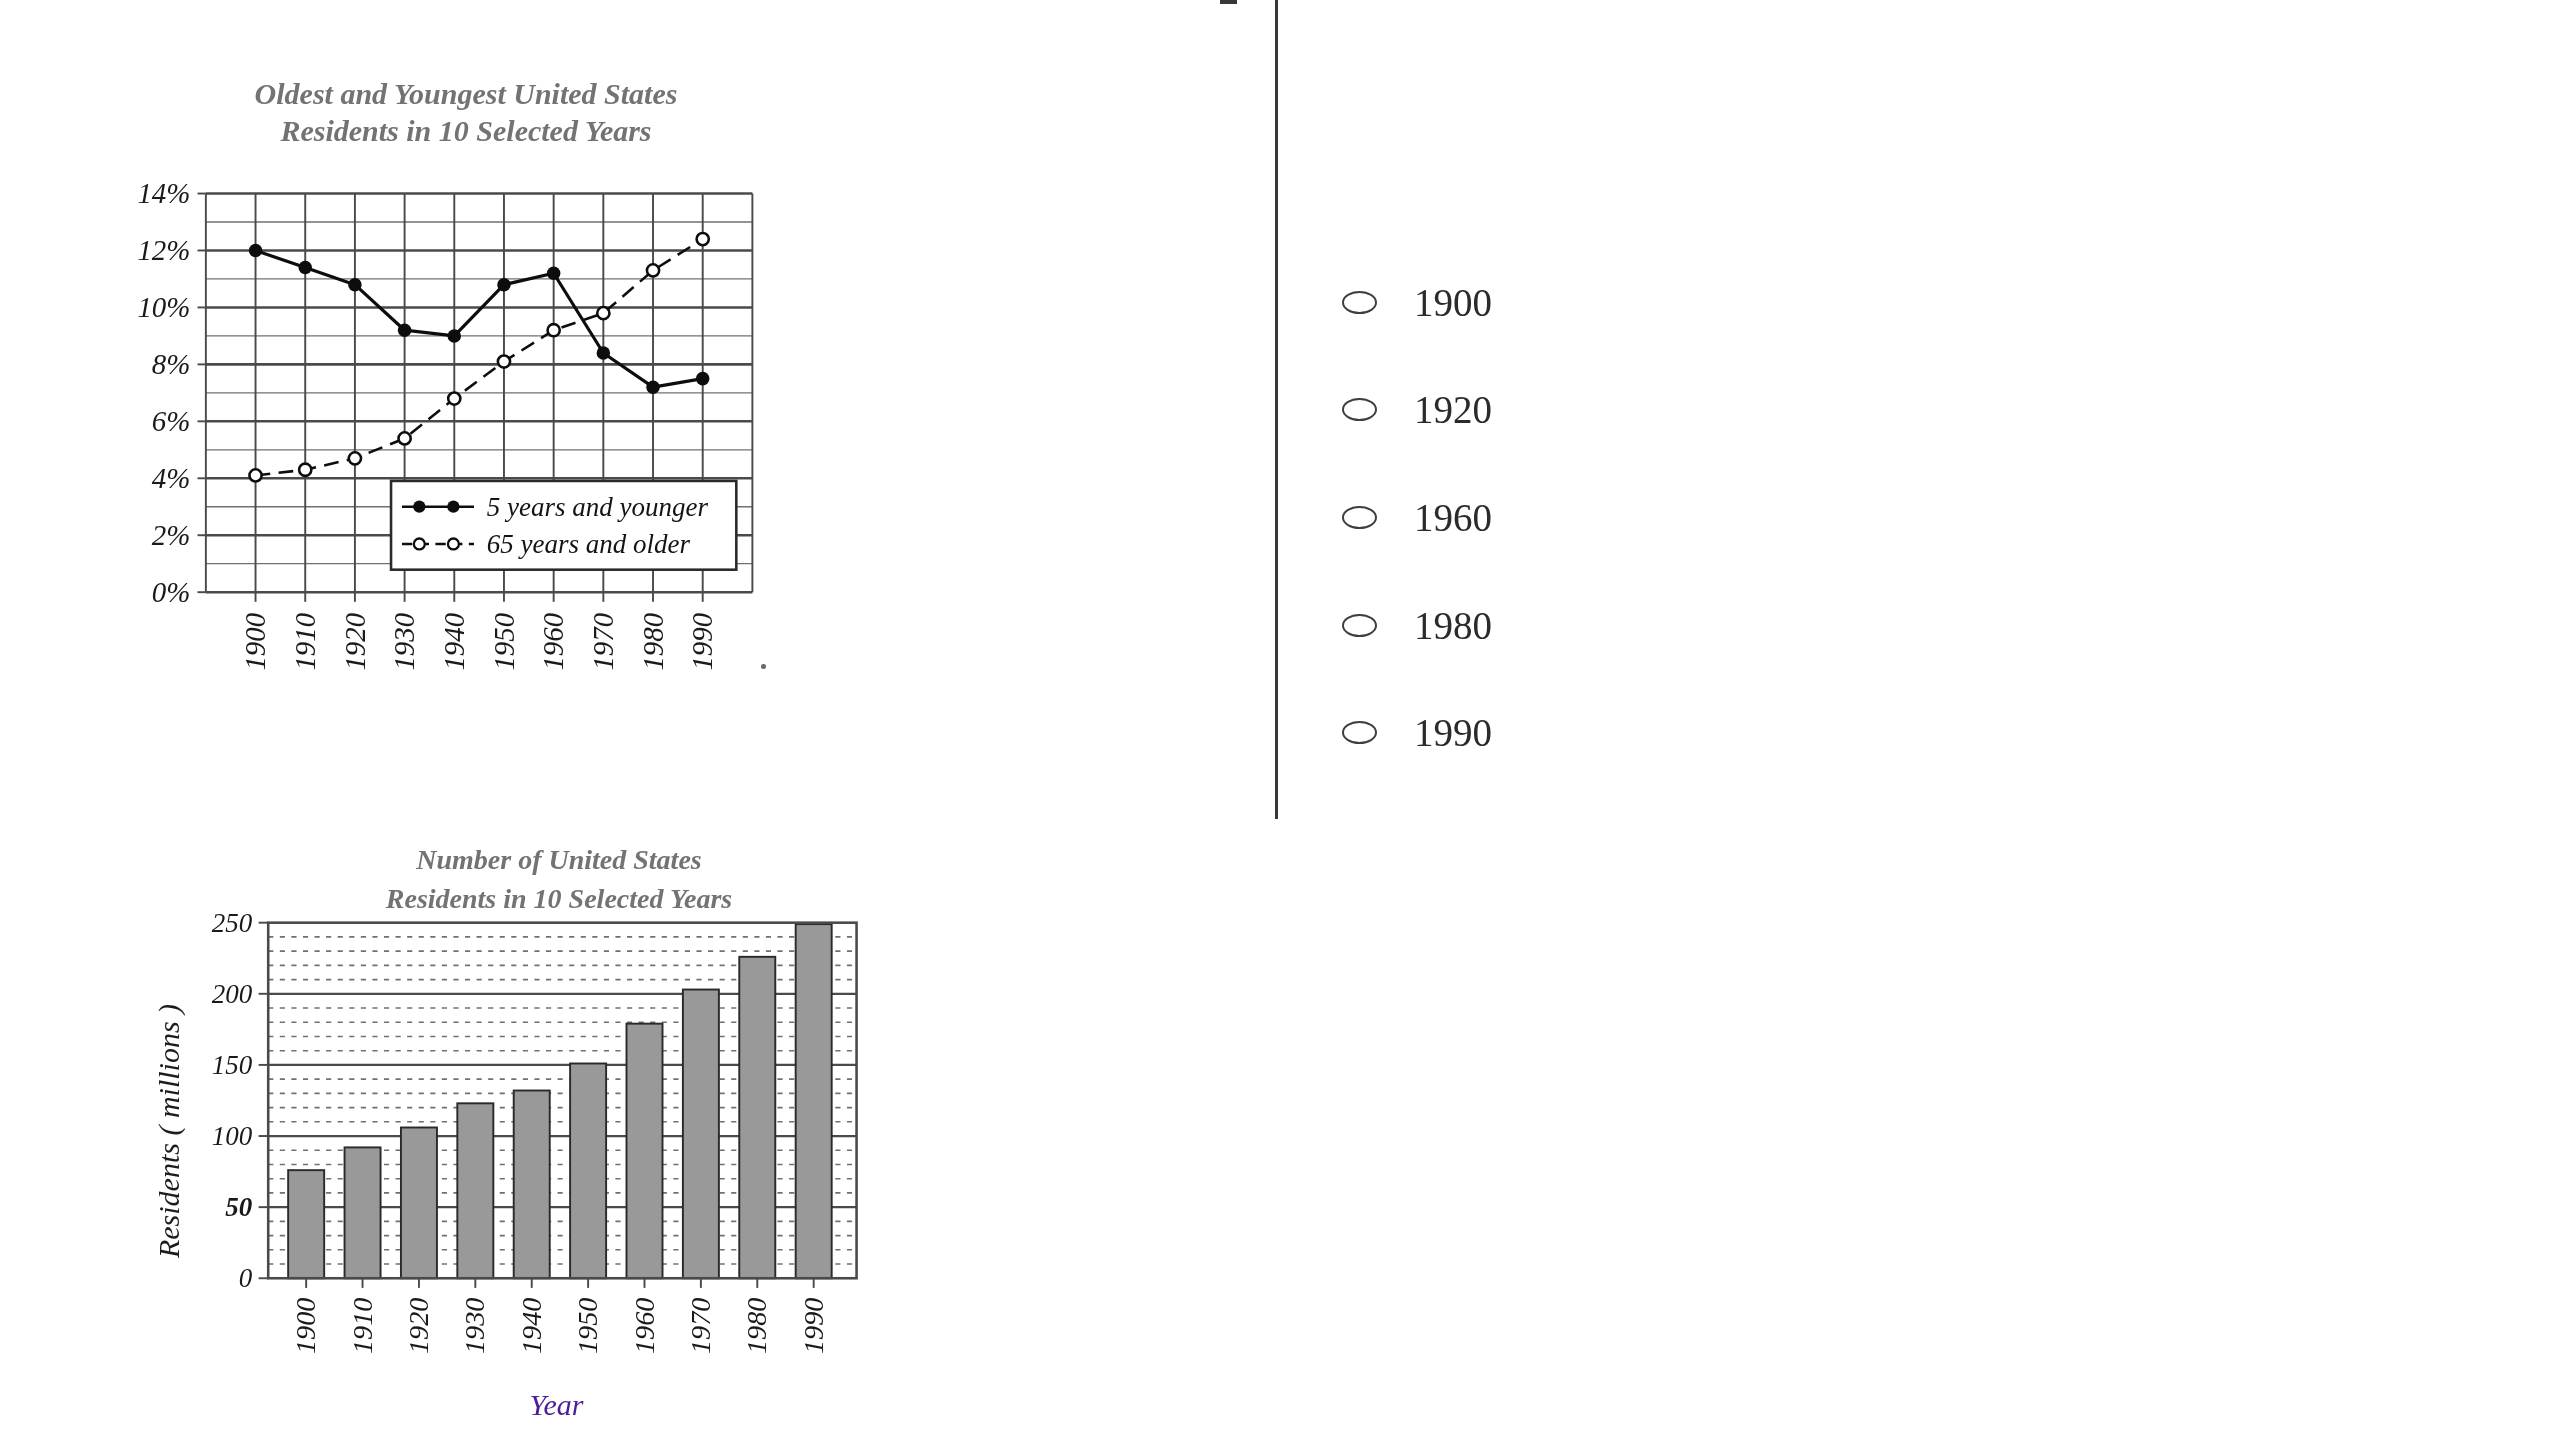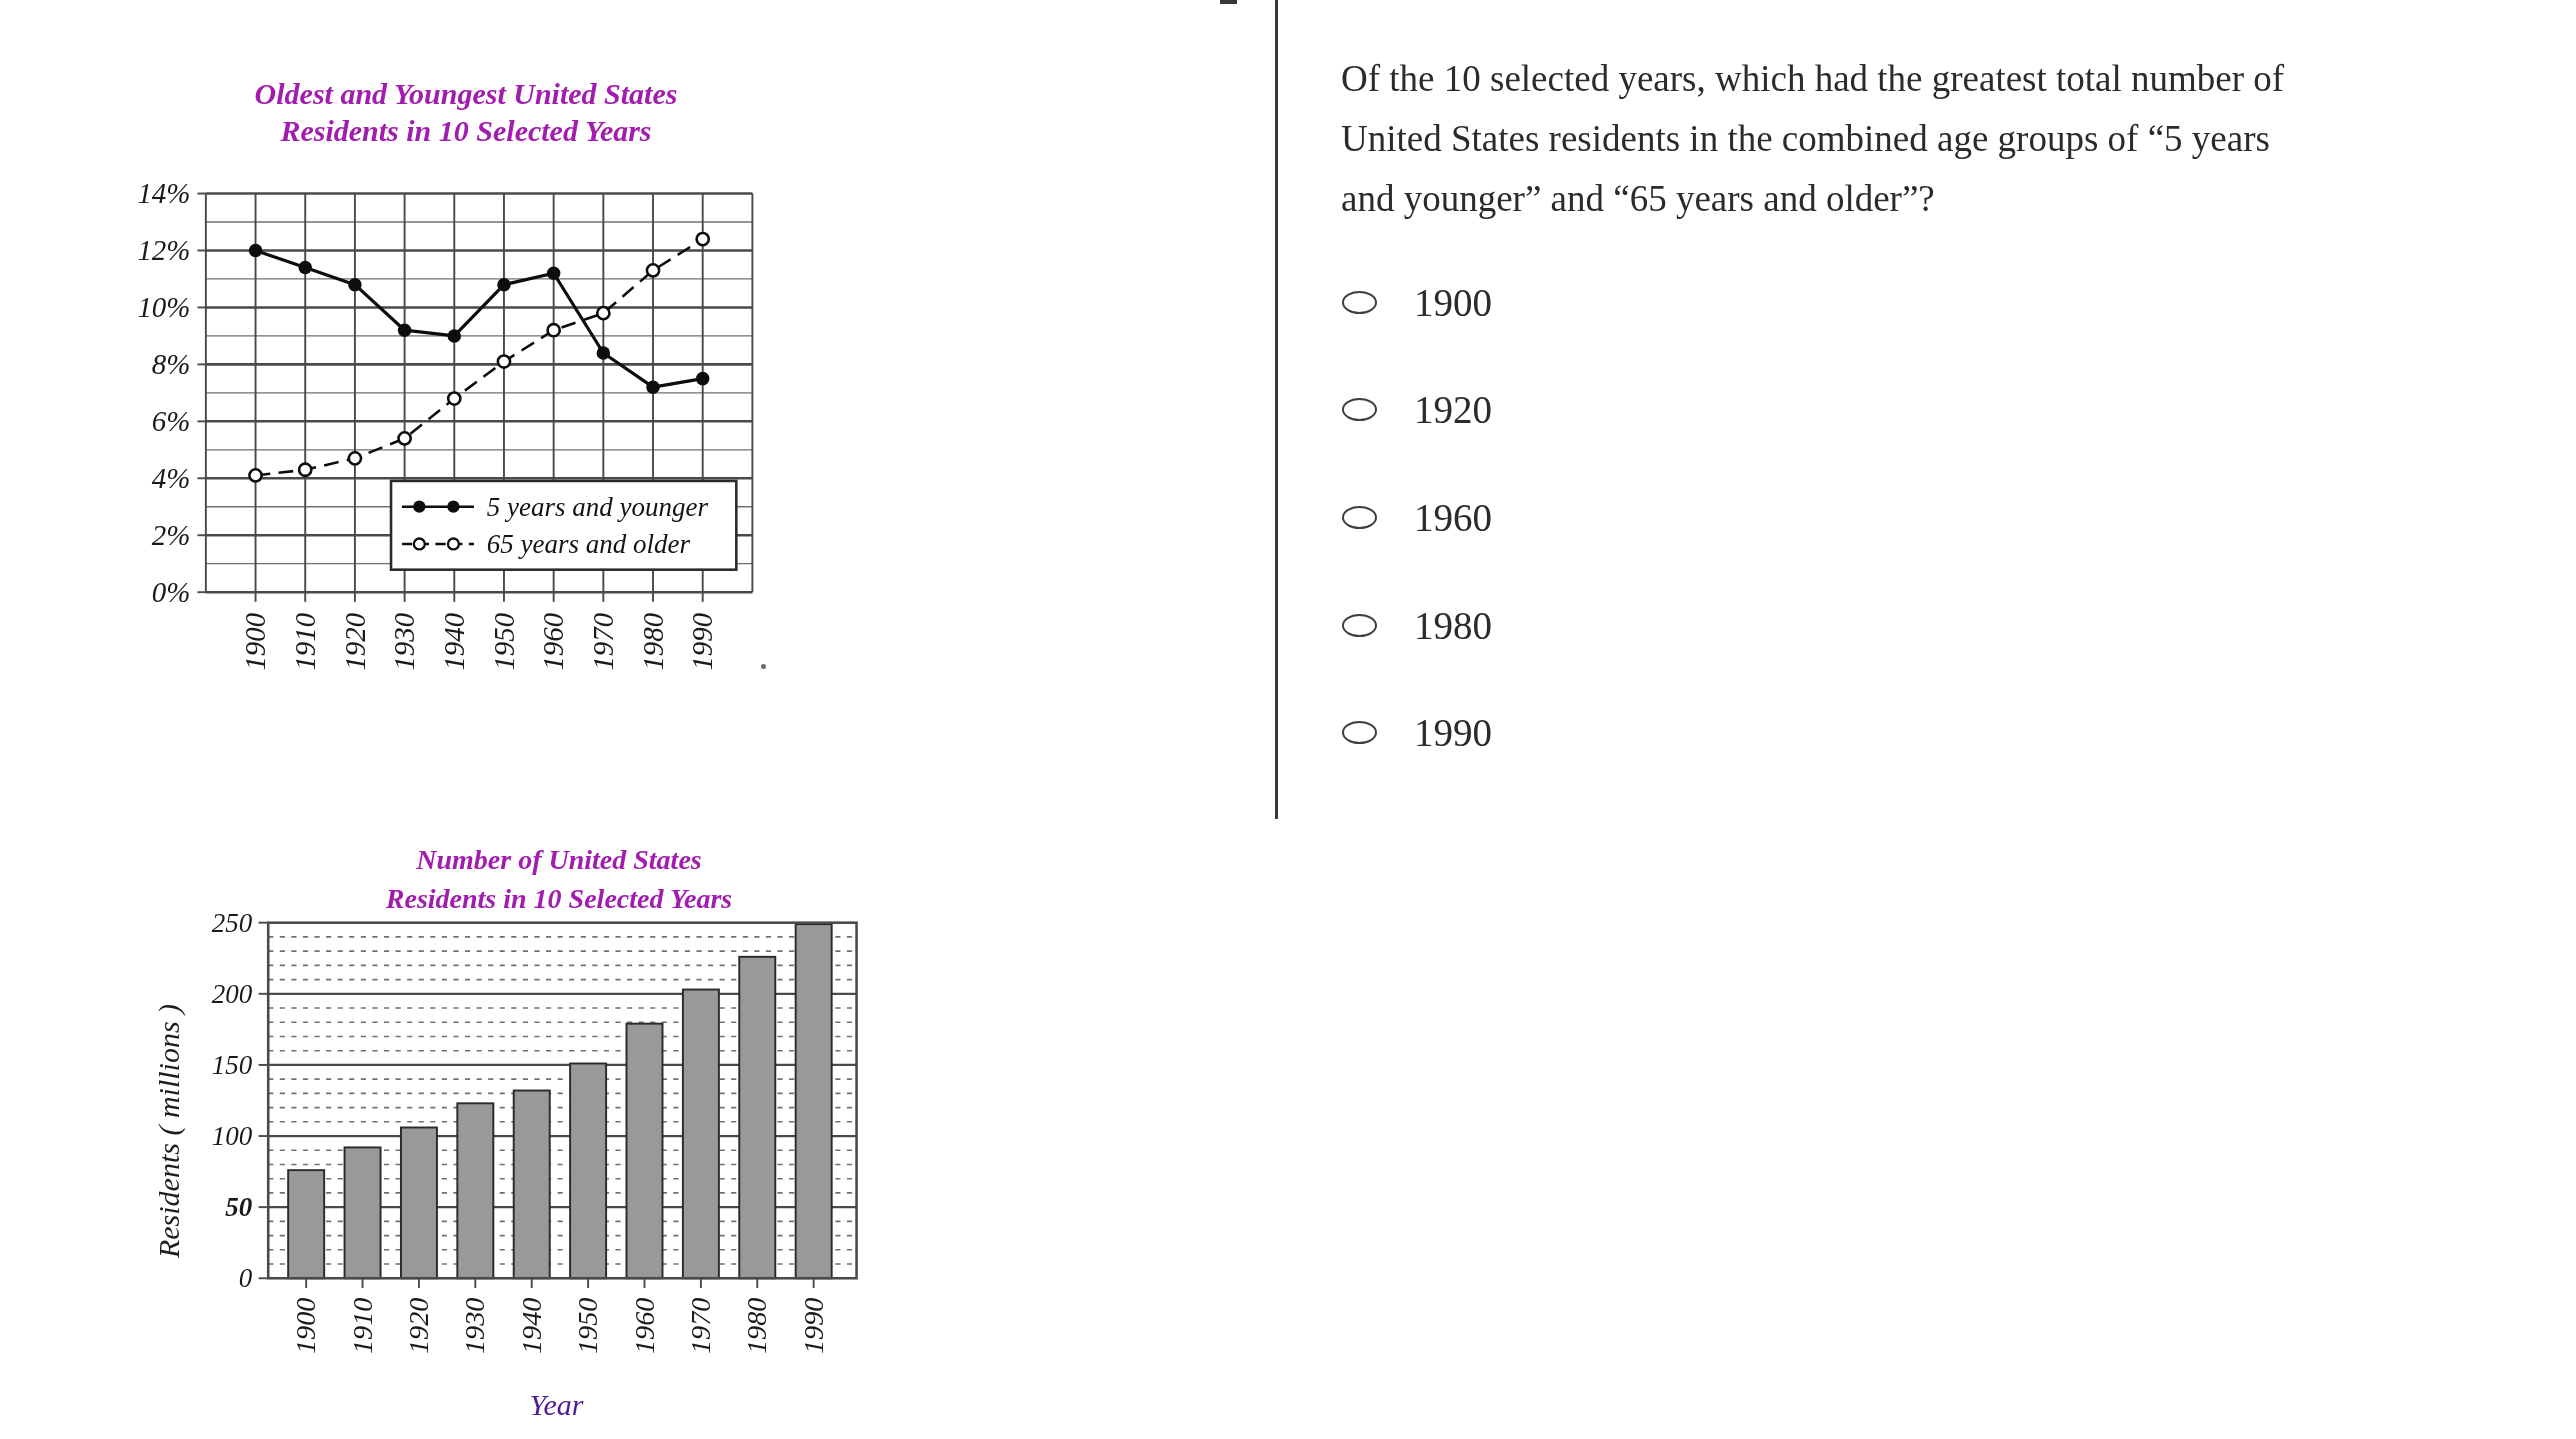--- a/index.html
+++ b/index.html
@@ -1,20 +1,20 @@
 <!DOCTYPE html>
 <html style="font-size:10.3px"><head>
 <meta charset="utf-8">
 <style>
   html,body{margin:0;padding:0;background:#ffffff;}
   .canvas{position:relative;width:2576px;height:1439px;background:#ffffff;
           font-family:"Liberation Serif", serif;overflow:hidden;}
 
   
-  .chart-title{position:absolute;text-align:center;color:#a21caf;
+  .chart-title{position:absolute;text-align:center;color:#737373;
                font-weight:bold;font-style:italic;white-space:nowrap;}
   .chart-title.top{left:209px;top:75px;width:514px;font-size:30px;line-height:37px;}
   .chart-title.bottom{left:302px;top:814px;width:514px;font-size:28px;line-height:39px;margin-top:26px;}
 
   
   .y-axis-caption{position:absolute;left:-24.4px;top:1111px;width:386px;height:40px;
                   line-height:40px;text-align:center;font-style:italic;font-size:30px;
                   color:#1c1c1c;transform:rotate(-90deg);}
   .x-axis-caption{position:absolute;left:492px;top:1388px;width:129px;text-align:center;
                   font-style:italic;font-size:30px;color:#4c1d95;}
@@ -237,25 +237,20 @@
         <line x1="1265.3000000000002" y1="1988" x2="1265.3000000000002" y2="2003" stroke="#4a4a4a" stroke-width="3"></line>
         <text transform="translate(1279.3000000000002,2018) rotate(-90)" text-anchor="end" font-size="44" font-style="italic" fill="#1a1a1a">1990</text>
       </g>
     </svg>
 
   <div class="dot-artifact"></div>
 
   <div class="divider"></div>
   <div class="edge-artifact"></div>
 
-  <div class="question-text">
-    <div class="question-line">Of the 10 selected years, which had the greatest total number of</div>
-    <div class="question-line">United States residents in the combined age groups of “5 years</div>
-    <div class="question-line">and younger” and “65 years and older”?</div>
-  </div>
 
   <div class="option-row r0">
     <span class="oval"></span>
     <span class="option-label">1900</span>
   </div>
   <div class="option-row r1">
     <span class="oval"></span>
     <span class="option-label">1920</span>
   </div>
   <div class="option-row r2">

